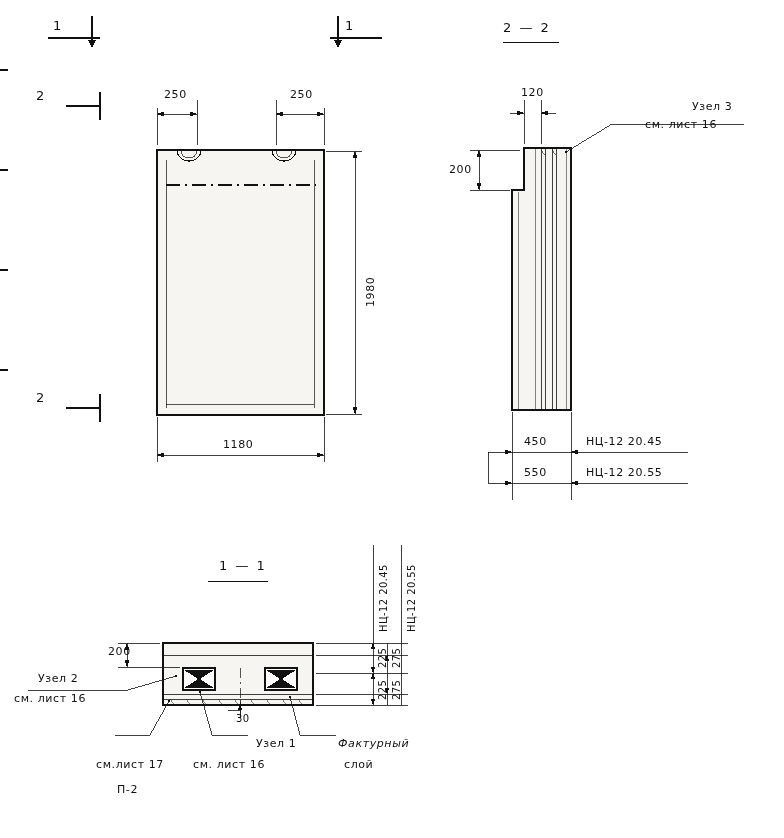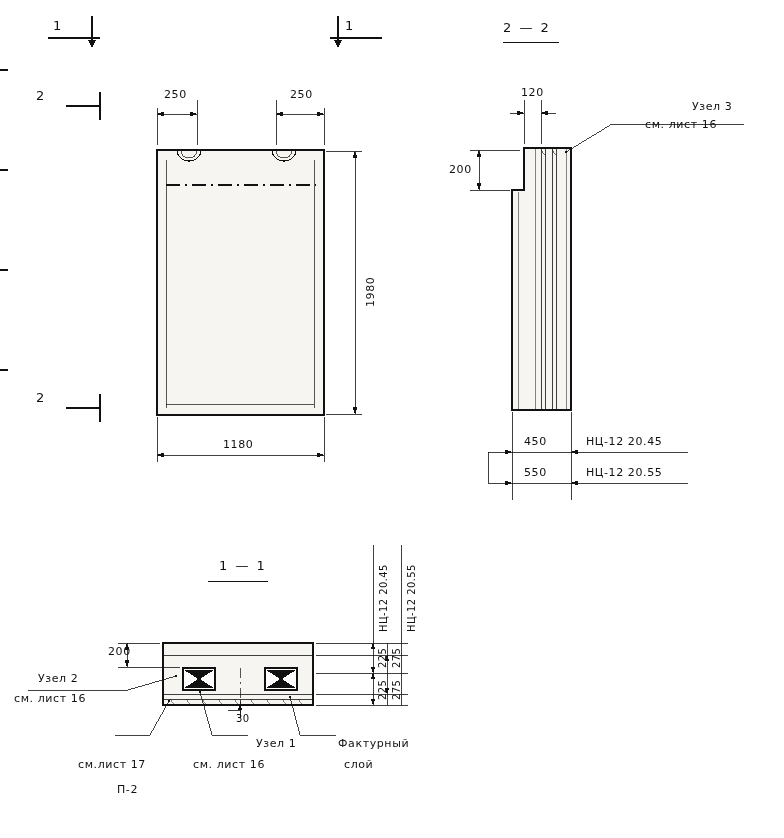--- a/index.html
+++ b/index.html
@@ -269,21 +269,21 @@
   <div class="lbl sm vert" style="left:391px;top:668px;transform:rotate(-90deg);">275</div>
   <div class="lbl sm vert" style="left:391px;top:700px;transform:rotate(-90deg);">275</div>
 
   <div class="lbl sm vert" style="left:378px;top:632px;transform:rotate(-90deg);">НЦ-12 20.45</div>
   <div class="lbl sm vert" style="left:406px;top:632px;transform:rotate(-90deg);">НЦ-12 20.55</div>
 
   <div class="lbl" style="left:38px;top:672px;">Узел 2</div>
   <div class="lbl" style="left:14px;top:692px;">см. лист 16</div>
 
   <div class="lbl" style="left:117px;top:737px;margin-top:46px;">П-2</div>
-  <div class="lbl" style="left:78px;top:758px;">см.лист 17</div>
+  <div class="lbl" style="left:96px;top:758px;">см.лист 17</div>
 
   <div class="lbl" style="left:212px;top:737px;margin-left:44px;">Узел 1</div>
   <div class="lbl" style="left:193px;top:758px;">см. лист 16</div>
 
-  <div class="lbl" style="left:338px;top:737px;">Фактурный</div>
+  <div class="lbl" style="left:338px;top:737px;font-style:italic;">Фактурный</div>
   <div class="lbl" style="left:344px;top:758px;">слой</div>
 
 </div>
 
 </body></html>

